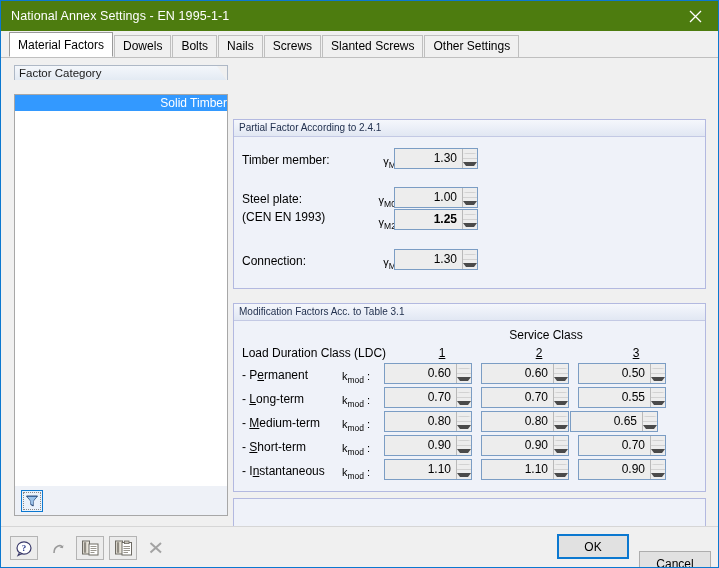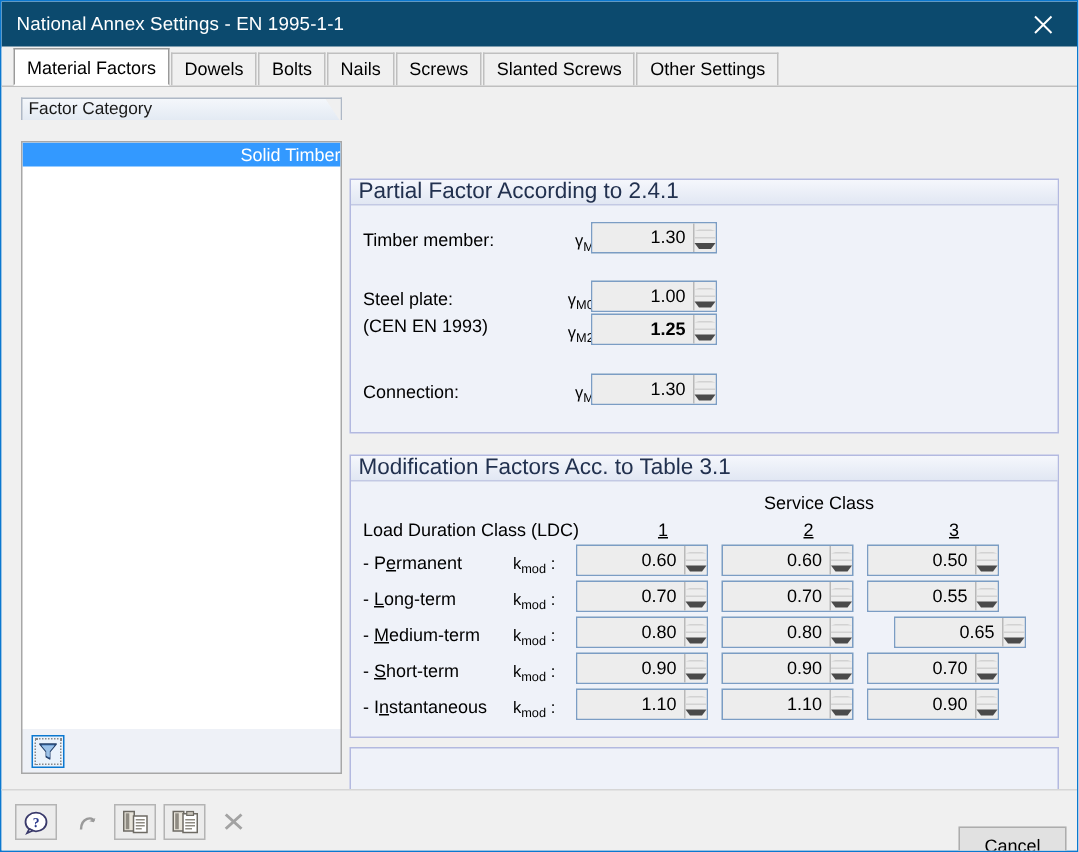--- a/index.html
+++ b/index.html
@@ -15,21 +15,21 @@
     position: relative;
     width: 719px; height: 568px;
     background: #f0f0f0;
     border: 1px solid #0b78d0;
     overflow: hidden;
   }
 
   
   #titlebar {
     height: 30px;
-    background: #0c4a6e;
+    background: #4d7c0f;
     display: flex;
     align-items: center;
     position: relative;
   }
   #title-text {
     color: #ffffff;
     font-size: 12.5px;
     padding-left: 10px;
     letter-spacing: 0.1px;
     white-space: nowrap;
@@ -156,21 +156,21 @@
   .group {
     position: absolute;
     border: 1px solid #b3b9e0;
     background: #eff2f9;
   }
   .group-header {
     height: 17px;
     line-height: 16px;
     background: linear-gradient(to bottom, #f5f7fc 0%, #e1e7f3 100%);
     border-bottom: 1px solid #c3c9e4;
-    font-size: 15px;
+    font-size: 10px;
     color: #22314f;
     padding-left: 5px;
     white-space: nowrap;
   }
 
   #grp-partial { left: 232px; top: 61px; width: 473px; height: 170px; }
   #grp-modif   { left: 232px; top: 245px; width: 473px; height: 189px; }
   #grp-empty   { left: 232px; top: 440px; width: 473px; height: 48px; }
 
   
@@ -471,21 +471,21 @@
         <div class="val">0.80</div>
         <div class="btns">
             <div class="up">
               <i class="arr up"></i>
             </div>
             <div class="dn">
               <i class="arr dn"></i>
             </div>
           </div>
       </div>
-      <div class="spin" style="left:362px; top:107px; width:88px;">
+      <div class="spin" style="left:336px; top:107px; width:88px;">
         <div class="val">0.65</div>
         <div class="btns">
             <div class="up">
               <i class="arr up"></i>
             </div>
             <div class="dn">
               <i class="arr dn"></i>
             </div>
           </div>
       </div>
@@ -597,16 +597,17 @@
         <rect x="10.5" y="2" width="4.5" height="2.6" fill="#c9c5bb" stroke="#6d6a63" stroke-width="0.8"></rect>
         <path d="M9.5 7.5 H16 M9.5 9.5 H16 M9.5 11.5 H16 M9.5 13.5 H14" stroke="#8f8b82" stroke-width="0.9"></path>
       </svg>
     </div>
     <div class="tbtn flat" style="left:141px;">
       <svg width="18" height="18" viewBox="0 0 18 18">
         <path d="M3.5 4 L14 13.5 M14 4 L3.5 13.5" stroke="#a3a3a3" stroke-width="2" fill="none"></path>
       </svg>
     </div>
 
+    <div class="dlgbtn" id="ok-button">OK</div>
     <div class="dlgbtn" id="cancel-button">Cancel</div>
   </div>
 
 </div>
 
 </body></html>

